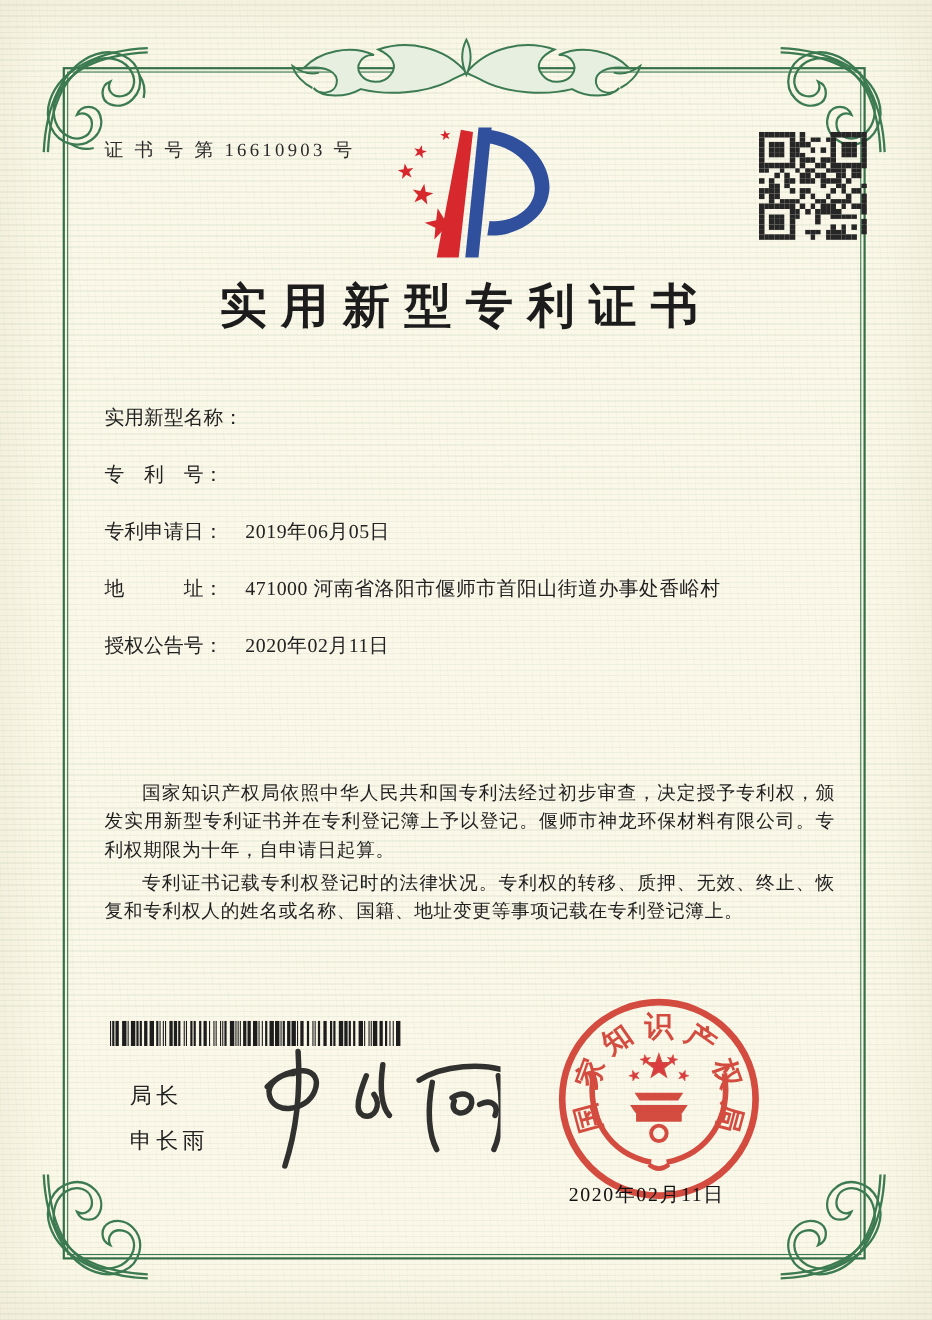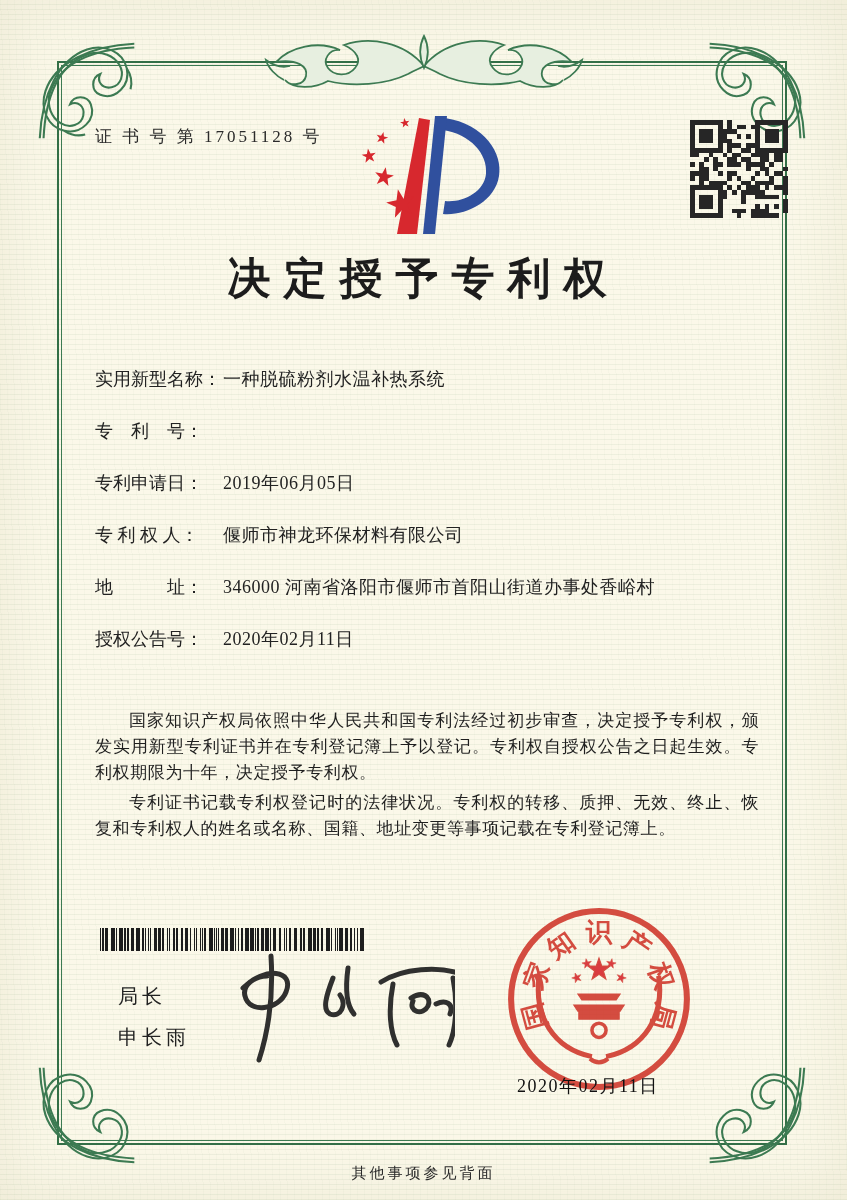--- a/index.html
+++ b/index.html
@@ -94,21 +94,21 @@
 
   <svg class="top-ornament" viewBox="0 0 340 64">
     <g id="tohalf" fill="#e7efe0" stroke="#3c7a52" stroke-width="1.8">
       <path d="M170 40 C150 16 116 10 90 19 C103 25 108 34 101 42 C94 51 80 50 74 42 C68 34 75 23 86 24 C64 14 36 21 22 36 C43 33 54 40 52 50 C50 59 37 61 31 54 C39 63 60 63 74 55 C98 61 132 59 154 48 C161 44 167 42 170 40 Z"></path>
       <path d="M30 54 C22 50 14 42 12 34 C20 40 28 42 36 40" fill="none"></path>
     </g>
     <use href="#tohalf" transform="translate(340,0) scale(-1,1)"></use>
     <path d="M170 42 C165 31 165 20 170 10 C175 20 175 31 170 42 Z" fill="#e7efe0" stroke="#3c7a52" stroke-width="1.8"></path>
   </svg>
 
-  <div class="cert-number">证 书 号 第 17051128 号</div>
+  <div class="cert-number">证 书 号 第 16610903 号</div>
 
   <svg class="logo" viewBox="0 0 160 130">
     <defs>
       <path id="st" d="M0,-10 L2.4,-3.1 L9.5,-3.1 L3.8,1.2 L5.9,8.1 L0,4 L-5.9,8.1 L-3.8,1.2 L-9.5,-3.1 L-2.4,-3.1 Z" fill="#d7282e"></path>
     </defs>
     <path d="M98 8 C138 14 156 44 152 66 C148 92 118 106 96 104 L98 91 C116 93 137 82 139 64 C141 44 123 24 96 20 Z" fill="#30509e"></path>
     <polygon points="88,6 100,6 88,124 76,124" fill="#30509e"></polygon>
     <polygon points="72,8 83,10 70,124 50,124" fill="#d7282e"></polygon>
     <use href="#st" transform="translate(54,94) scale(1.5) rotate(-12)"></use>
     <use href="#st" transform="translate(37,67) scale(1.0) rotate(10)"></use>
@@ -350,50 +350,45 @@
       <i style="grid-area:21/7"></i>
       <i style="grid-area:21/11"></i>
       <i style="grid-area:21/14"></i>
       <i style="grid-area:21/15"></i>
       <i style="grid-area:21/16"></i>
       <i style="grid-area:21/17"></i>
       <i style="grid-area:21/18"></i>
       <i style="grid-area:21/19"></i>
     </div>
 
-  <div class="title">决定授予专利权</div>
+  <div class="title">实用新型专利证书</div>
 
   <div class="fields">
     <div class="field-row">
       <span class="f-label">实用新型名称：</span>
-      <span class="f-value">一种脱硫粉剂水温补热系统</span>
     </div>
     <div class="field-row">
       <span class="f-label">专　利　号：</span>
     </div>
     <div class="field-row">
       <span class="f-label">专利申请日：</span>
       <span class="f-value">2019年06月05日</span>
     </div>
     <div class="field-row">
-      <span class="f-label">专 利 权 人：</span>
-      <span class="f-value">偃师市神龙环保材料有限公司</span>
-    </div>
-    <div class="field-row">
       <span class="f-label">地　　　址：</span>
-      <span class="f-value">346000 河南省洛阳市偃师市首阳山街道办事处香峪村</span>
+      <span class="f-value">471000 河南省洛阳市偃师市首阳山街道办事处香峪村</span>
     </div>
     <div class="field-row">
       <span class="f-label">授权公告号：</span>
       <span class="f-value">2020年02月11日</span>
     </div>
   </div>
 
   <div class="paragraphs">
-    <p>国家知识产权局依照中华人民共和国专利法经过初步审查，决定授予专利权，颁发实用新型专利证书并在专利登记簿上予以登记。专利权自授权公告之日起生效。专利权期限为十年，决定授予专利权。</p>
+    <p>国家知识产权局依照中华人民共和国专利法经过初步审查，决定授予专利权，颁发实用新型专利证书并在专利登记簿上予以登记。偃师市神龙环保材料有限公司。专利权期限为十年，自申请日起算。</p>
     <p>专利证书记载专利权登记时的法律状况。专利权的转移、质押、无效、终止、恢复和专利权人的姓名或名称、国籍、地址变更等事项记载在专利登记簿上。</p>
   </div>
 
   <div class="barcode">
       <i style="width:1px;margin-right:1px"></i>
       <i style="width:2px;margin-right:1px"></i>
       <i style="width:3px;margin-right:3px"></i>
       <i style="width:4px;margin-right:1px"></i>
       <i style="width:1px;margin-right:2px"></i>
       <i style="width:4px;margin-right:1px"></i>
@@ -497,15 +492,14 @@
       <use href="#st" transform="translate(107,60) scale(0.5) rotate(10)"></use>
       <use href="#st" transform="translate(117,74) scale(0.5) rotate(20)"></use>
       <path d="M74 90 L116 90 L112 96 L78 96 Z"></path>
       <path d="M70 101 L120 101 L116 107 L74 107 Z"></path>
       <rect x="75" y="107" width="40" height="8"></rect>
       <circle cx="95" cy="126" r="7" fill="none" stroke-width="3.5"></circle>
     </g>
   </svg>
   <div class="seal-date">2020年02月11日</div>
 
-  <div class="back-note">其他事项参见背面</div>
 
 </div>
 
 </body></html>

